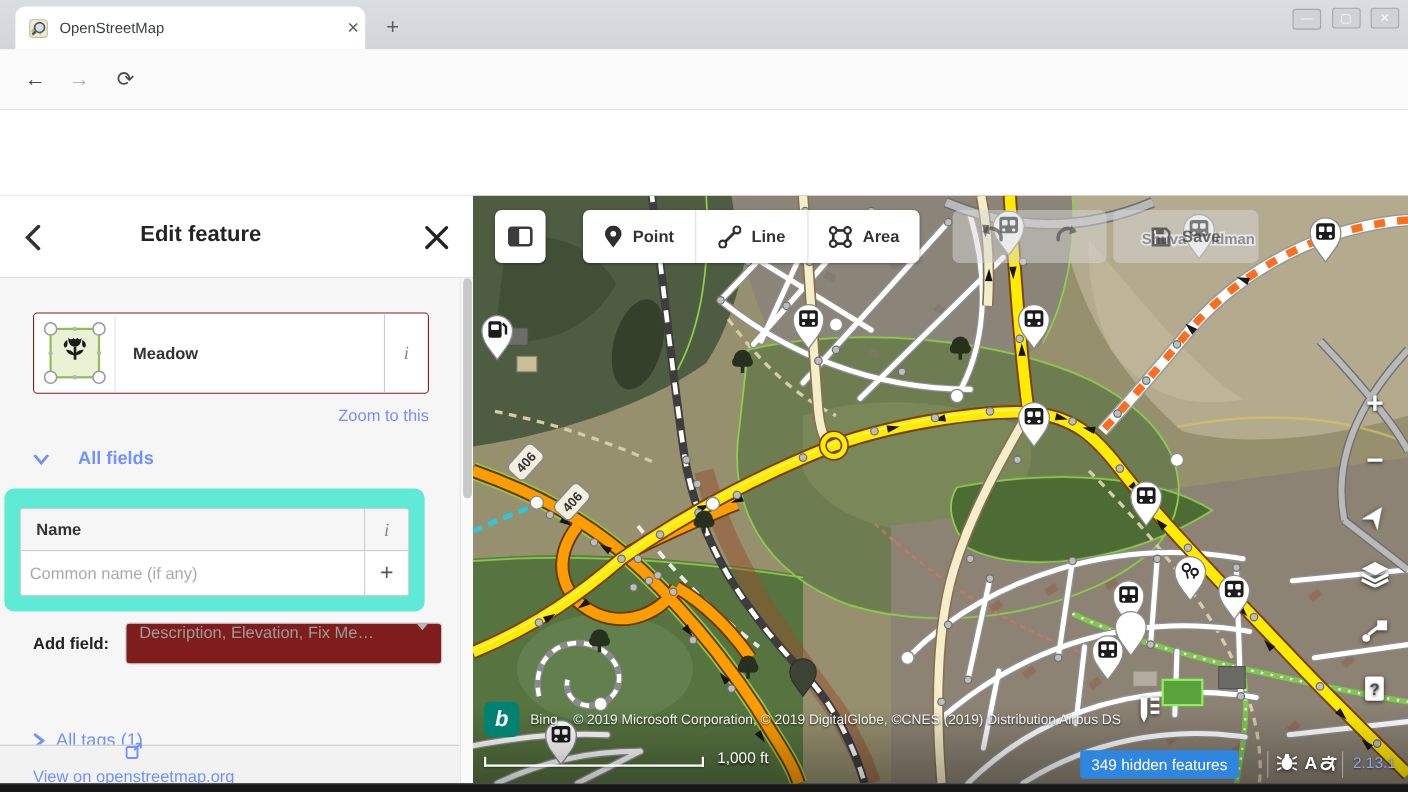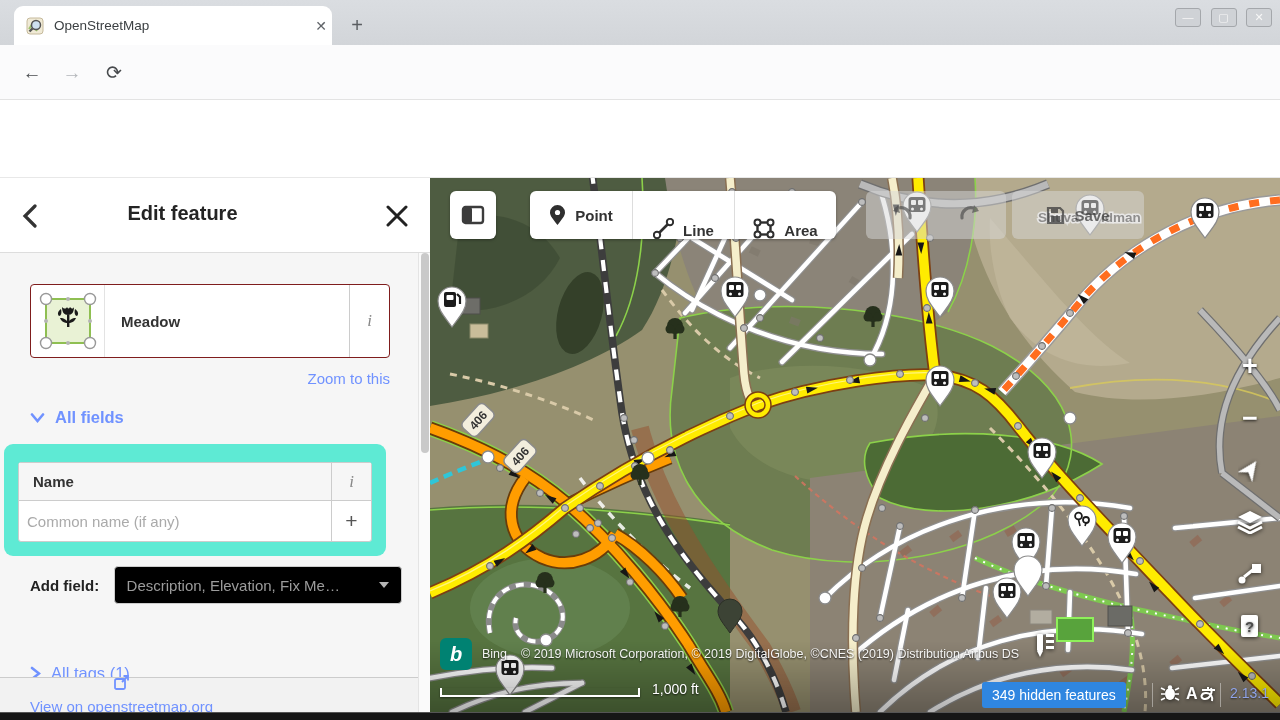--- a/index.html
+++ b/index.html
@@ -46,48 +46,48 @@
   
   #sidebar { left:0; top:178px; width:430px; height:534px; background:#f6f6f6; overflow:hidden; }
   #sb-header { left:0; top:0; width:430px; height:75px; background:#fff; border-bottom:1px solid #ddd; }
   #sb-title { left:0; top:24px; width:365px; text-align:center; font-size:20px; font-weight:bold; color:#242424; }
   #preset-card { left:30px; top:106px; width:360px; height:74px; background:#fff; border:1px solid #7f1d1d; border-radius:4px; display:flex; }
   #preset-icon-cell { width:74px; border-right:1px solid #e3e3e3; position:relative; }
   #preset-label { flex:1; display:flex; align-items:center; padding-left:16px; font-size:15px; font-weight:bold; color:#333; }
   .info-cell { width:40px; border-left:1px solid #ccc; display:flex; align-items:center; justify-content:center;
                color:#888; font-size:17px; font-family:"Liberation Serif",serif; font-style:italic; }
   #zoomto { left:0; top:192px; width:390px; text-align:right; color:#7092ff; font-size:15px; }
-  #allfields { left:30px; top:230px; color:#7092ff; font-size:16.5px; font-weight:bold; display:flex; align-items:center; gap:10px; }
+  #allfields { left:30px; top:230px; color:#7092ff; font-size:16.5px; font-weight:bold; display:flex; align-items:center; gap:26px; }
   #fields-panel { left:4px; top:266px; width:382px; height:112px; background:#5eead4; border-radius:9px; }
   #name-box { left:14px; top:18px; width:354px; border:1px solid #ccc; border-radius:3px; background:#fff; }
   #name-head { height:38px; background:#f6f6f6; border-bottom:1px solid #ccc; display:flex; }
   #name-head .lbl { flex:1; display:flex; align-items:center; padding-left:14px; font-size:15px; font-weight:bold; color:#333; }
   #name-row { height:40px; display:flex; }
   #name-input { flex:1; border:0; outline:none; padding-left:8px; font-size:15px; color:#333; background:transparent; font-family:inherit; }
   #name-input::placeholder { color:#aaa; }
   .plus-cell { width:40px; border-left:1px solid #ccc; display:flex; align-items:center; justify-content:center; color:#555; font-size:21px; }
   #addfield-row { left:30px; top:388px; width:372px; display:flex; align-items:center; }
   #addfield-label { font-size:15px; font-weight:bold; color:#222; width:85px; }
-  #addfield-combo { width:293px; height:38px; background:#000000; border:1px solid #ccc; border-radius:4px; display:flex; align-items:center; padding:0 12px; }
+  #addfield-combo { width:293px; height:38px; background:#7f1d1d; border:1px solid #ccc; border-radius:4px; display:flex; padding:0 12px; }
   #addfield-combo .ph { color:#9c9c9c; font-size:15px; white-space:nowrap; overflow:hidden; flex:1; }
   #addfield-combo .tri-down { color:#b5b5b5; }
   #alltags { left:30px; top:486px; color:#7092ff; font-size:16.5px; font-weight:normal; display:flex; align-items:center; gap:10px; }
   #sb-footer { left:0; top:499px; width:418px; height:35px; background:#f2f2f2; border-top:1px solid #ccc; display:flex; align-items:center; }
   #sb-footer a { color:#7092ff; font-size:15px; text-decoration:none; margin-left:30px; display:flex; align-items:center; gap:8px;flex-direction:column; }
   #sb-scroll { left:418px; top:75px; width:12px; height:459px; background:#fafafa; border-left:1px solid #e4e4e4; }
   #sb-thumb { left:2px; top:0px; width:8px; height:200px; background:#c9c9c9; border-radius:4px; }
 
   
   #map { left:430px; top:178px; width:850px; height:534px; background:#96906f; overflow:hidden; }
   #map-bottom-shade { left:0; bottom:0; width:850px; height:70px; background:linear-gradient(transparent, rgba(0,0,0,.30)); pointer-events:none; }
   .mapbtn { background:#fff; border-radius:6px; box-shadow:0 1px 3px rgba(0,0,0,.35); display:flex; align-items:center; justify-content:center; }
   #tool-toggle { left:20px; top:13px; width:46px; height:48px; }
   #tools { left:100px; top:13px; height:48px; display:flex; background:#fff; border-radius:6px; box-shadow:0 1px 3px rgba(0,0,0,.35); overflow:hidden; }
   .tool { width:102px; display:flex; align-items:center; justify-content:center; gap:9px; font-size:15px; font-weight:bold; color:#333; }
-  .tool + .tool { border-left:1px solid #ddd;align-items:flex-end; }
+  .tool + .tool { border-left:1px solid #ddd; }
   .glass { background:rgba(215,215,215,.5); border-radius:6px; }
   #undoredo { left:436px; top:13px; width:140px; height:48px; display:flex; }
   #undoredo > div { flex:1; display:flex; align-items:center; justify-content:center; opacity:.65; }
   #savebtn { left:582px; top:13px; width:132px; height:48px; display:flex; align-items:center; justify-content:center; gap:9px;
              font-size:15px; font-weight:bold; color:rgba(60,60,60,.75); }
   #rightctl { left:796px; top:168px; width:48px; display:flex; flex-direction:column; align-items:center; gap:12px; }
   .rc { width:40px; height:40px; display:flex; align-items:center; justify-content:center; color:#fff;
         font-size:27px; font-weight:bold; text-shadow:0 1px 3px rgba(0,0,0,.8); }
   #map-footer { left:0; top:0; width:850px; height:534px; pointer-events:none; }
   #bing-logo { left:10px; top:460px; width:32px; height:32px; border-radius:6px; background:#008272; color:#fff;

